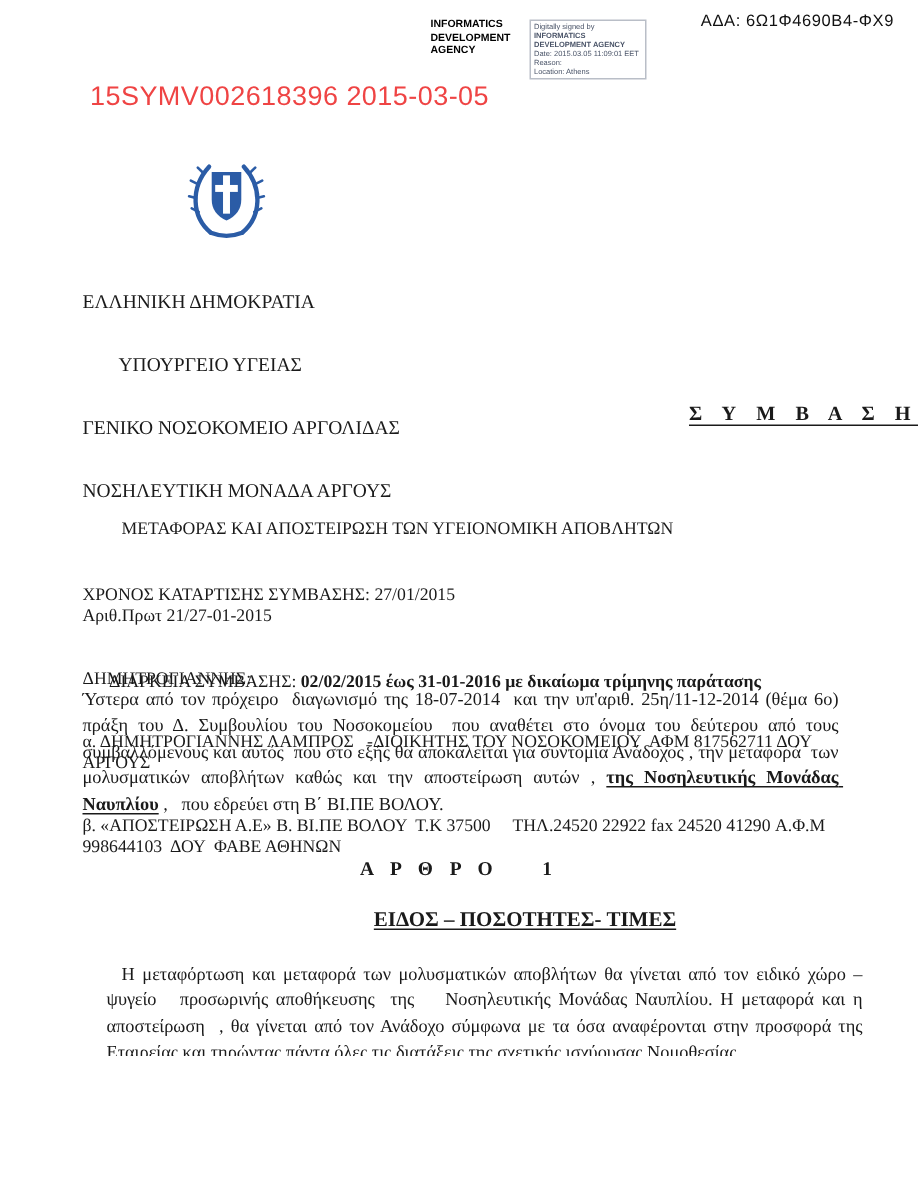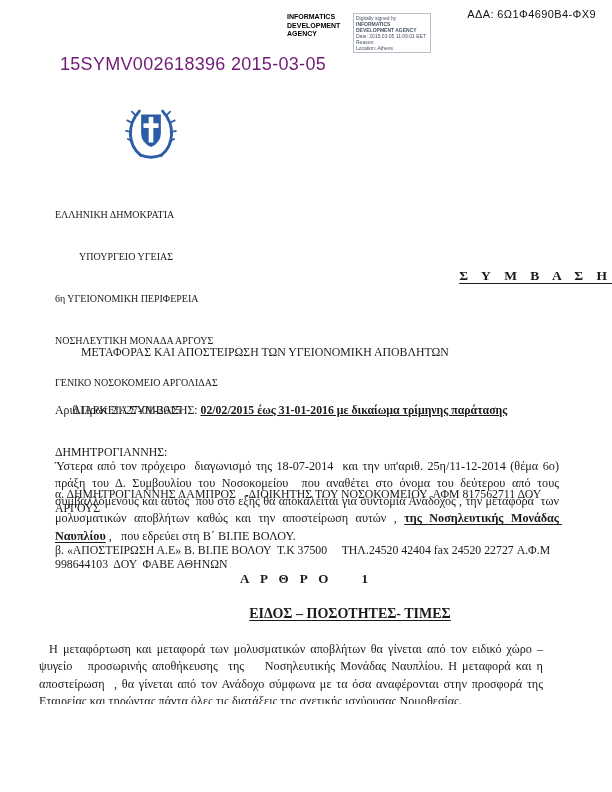--- a/index.html
+++ b/index.html
@@ -56,40 +56,40 @@
   }
   .stamp-sig .sig-name { font-weight: bold; }
 
   
   .doc-id {
     position: absolute;
     left: 60px;
     top: 54px;
     font-family: "Liberation Sans", sans-serif;
     font-size: 18px;
-    color: #701a75;
+    color: #ef4444;
     letter-spacing: 0.3px;
     white-space: nowrap;
   }
 
   
   .emblem {
     position: absolute;
     left: 122px;
     top: 103px;
     width: 58px;
     height: 58px;
   }
 
   
   .letterhead {
     position: absolute;
     left: 55px;
-    top: 180px;
-    font-size: 10px;
+    top: 166px;
+    font-size: 13px;
     line-height: 14px;
     white-space: pre;
   }
   .letterhead .indent { padding-left: 24px; }
 
   
   .contract-title {
     position: absolute;
     left: 0;
     top: 268px;
@@ -105,21 +105,21 @@
   .subject-block {
     position: absolute;
     left: 55px;
     top: 316px;
     width: 504px;
     font-size: 11.8px;
     line-height: 14.5px;
     white-space: pre-wrap;
   }
   .subject-block .line1 { padding-left: 26px; }
-  .bold { font-weight: bold; text-decoration: underline; }
+  .bold { font-weight: bold; }
 
   .parties-block {
     position: absolute;
     left: 55px;
     top: 375px;
     width: 504px;
     font-size: 11.8px;
     line-height: 14px;
     white-space: pre-wrap;
   }
@@ -161,21 +161,21 @@
     text-align: center;
     font-size: 14px;
     font-weight: bold;
     text-decoration: underline;
     text-underline-offset: 2px;
     margin-left: 44px;
   }
 
   .article-body {
     position: absolute;
-    left: 39px;
+    left: 71px;
     top: 641px;
     width: 504px;
     font-size: 12.2px;
     line-height: 17.4px;
     text-align: justify;
     white-space: pre-wrap;
   }
 </style>
 </head>
 <body>
@@ -216,39 +216,39 @@
       </g>
       <path d="M33 20 h34 v32 q0 16 -17 24 q-17 -8 -17 -24 z" fill="#2b5ca6"></path>
       <rect x="46" y="24" width="8" height="44" fill="#ffffff"></rect>
       <rect x="37" y="35" width="26" height="8" fill="#ffffff"></rect>
     </svg>
   </div>
 
   <div class="letterhead">
     <div>ΕΛΛΗΝΙΚΗ ΔΗΜΟΚΡΑΤΙΑ</div>
     <div class="indent">ΥΠΟΥΡΓΕΙΟ ΥΓΕΙΑΣ</div>
-    <div>6η ΥΓΕΙΟΝΟΜΙΚΗ ΠΕΡΙΦΕΡΕΙΑ</div>
+    <div>ΓΕΝΙΚΟ ΝΟΣΟΚΟΜΕΙΟ ΑΡΓΟΛΙΔΑΣ</div>
     <div>ΝΟΣΗΛΕΥΤΙΚΗ ΜΟΝΑΔΑ ΑΡΓΟΥΣ</div>
-    <div>ΓΕΝΙΚΟ ΝΟΣΟΚΟΜΕΙΟ ΑΡΓΟΛΙΔΑΣ</div>
   </div>
 
   <div class="contract-title">Σ Υ Μ Β Α Σ Η</div>
 
   <div class="subject-block">
     <div class="line1">ΜΕΤΑΦΟΡΑΣ ΚΑΙ ΑΠΟΣΤΕΙΡΩΣΗ ΤΩΝ ΥΓΕΙΟΝΟΜΙΚΗ ΑΠΟΒΛΗΤΩΝ</div>
+    <div>ΧΡΟΝΟΣ ΚΑΤΑΡΤΙΣΗΣ ΣΥΜΒΑΣΗΣ: 27/01/2015</div>
     <div>
       <span>ΔΙΑΡΚΕΙΑ ΣΥΜΒΑΣΗΣ: </span><span class="bold">02/02/2015 έως 31-01-2016 με δικαίωμα τρίμηνης παράτασης</span>
     </div>
   </div>
 
   <div class="parties-block">
     <p>Αριθ.Πρωτ 21/27-01-2015</p>
     <p>ΔΗΜΗΤΡΟΓΙΑΝΝΗΣ:</p>
     <p>α. ΔΗΜΗΤΡΟΓΙΑΝΝΗΣ ΛΑΜΠΡΟΣ   -ΔΙΟΙΚΗΤΗΣ ΤΟΥ ΝΟΣΟΚΟΜΕΙΟΥ  ΑΦΜ 817562711 ΔΟΥ  ΑΡΓΟΥΣ</p>
-    <p>β. «ΑΠΟΣΤΕΙΡΩΣΗ Α.Ε» Β. ΒΙ.ΠΕ ΒΟΛΟΥ  Τ.Κ 37500     ΤΗΛ.24520 42404 fax 24520 22727 Α.Φ.Μ 998644103  ΔΟΥ  ΦΑΒΕ ΑΘΗΝΩΝ</p>
+    <p>β. «ΑΠΟΣΤΕΙΡΩΣΗ Α.Ε» Β. ΒΙ.ΠΕ ΒΟΛΟΥ  Τ.Κ 37500     ΤΗΛ.24520 22922 fax 24520 41290 Α.Φ.Μ 998644103  ΔΟΥ  ΦΑΒΕ ΑΘΗΝΩΝ</p>
   </div>
 
   <div class="preamble"><span>Ύστερα από τον πρόχειρο  διαγωνισμό της 18-07-2014  και την υπ'αριθ. 25η/11-12-2014 (θέμα 6ο) πράξη του Δ. Συμβουλίου του Νοσοκομείου  που αναθέτει στο όνομα του δεύτερου από τους συμβαλλόμενους και αυτός  που στο εξής θα αποκαλείται για συντομία Ανάδοχος , την μεταφορά  των μολυσματικών αποβλήτων καθώς και την αποστείρωση αυτών , </span><span class="bold-underline">της Νοσηλευτικής Μονάδας Ναυπλίου</span><span> ,   που εδρεύει στη Β΄ ΒΙ.ΠΕ ΒΟΛΟΥ.</span></div>
 
   <div class="article-heading">Α Ρ Θ Ρ Ο    1</div>
   <div class="article-subheading">ΕΙΔΟΣ – ΠΟΣΟΤΗΤΕΣ- ΤΙΜΕΣ</div>
   <div class="article-body">  Η μεταφόρτωση και μεταφορά των μολυσματικών αποβλήτων θα γίνεται από τον ειδικό χώρο – ψυγείο   προσωρινής αποθήκευσης  της    Νοσηλευτικής Μονάδας Ναυπλίου. Η μεταφορά και η αποστείρωση  , θα γίνεται από τον Ανάδοχο σύμφωνα με τα όσα αναφέρονται στην προσφορά της Εταιρείας και τηρώντας πάντα όλες τις διατάξεις της σχετικής ισχύουσας Νομοθεσίας.</div>
 
 </div>
 

